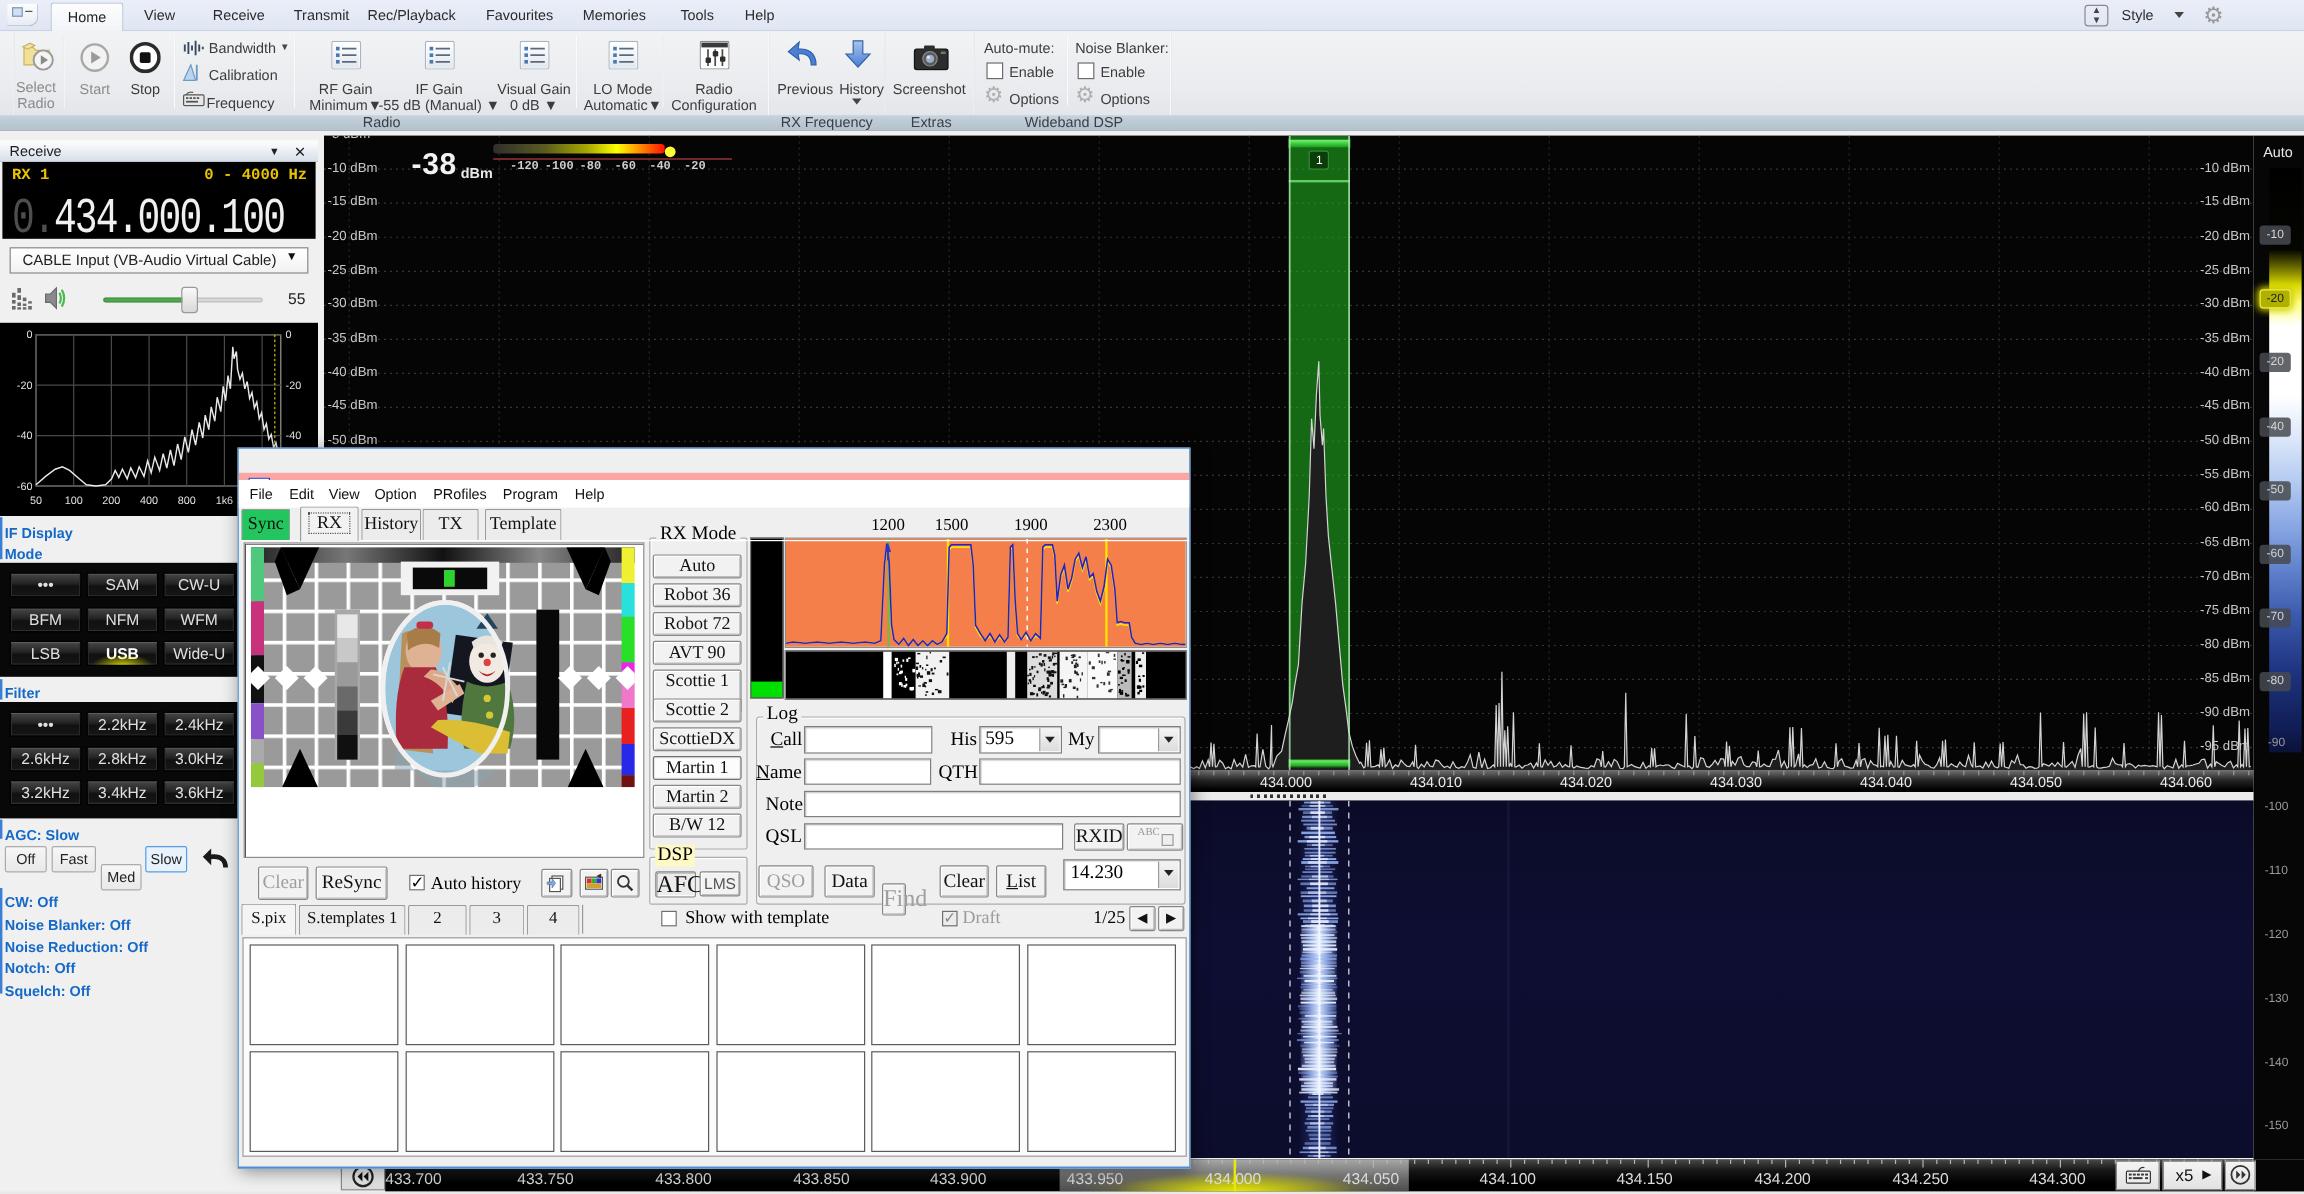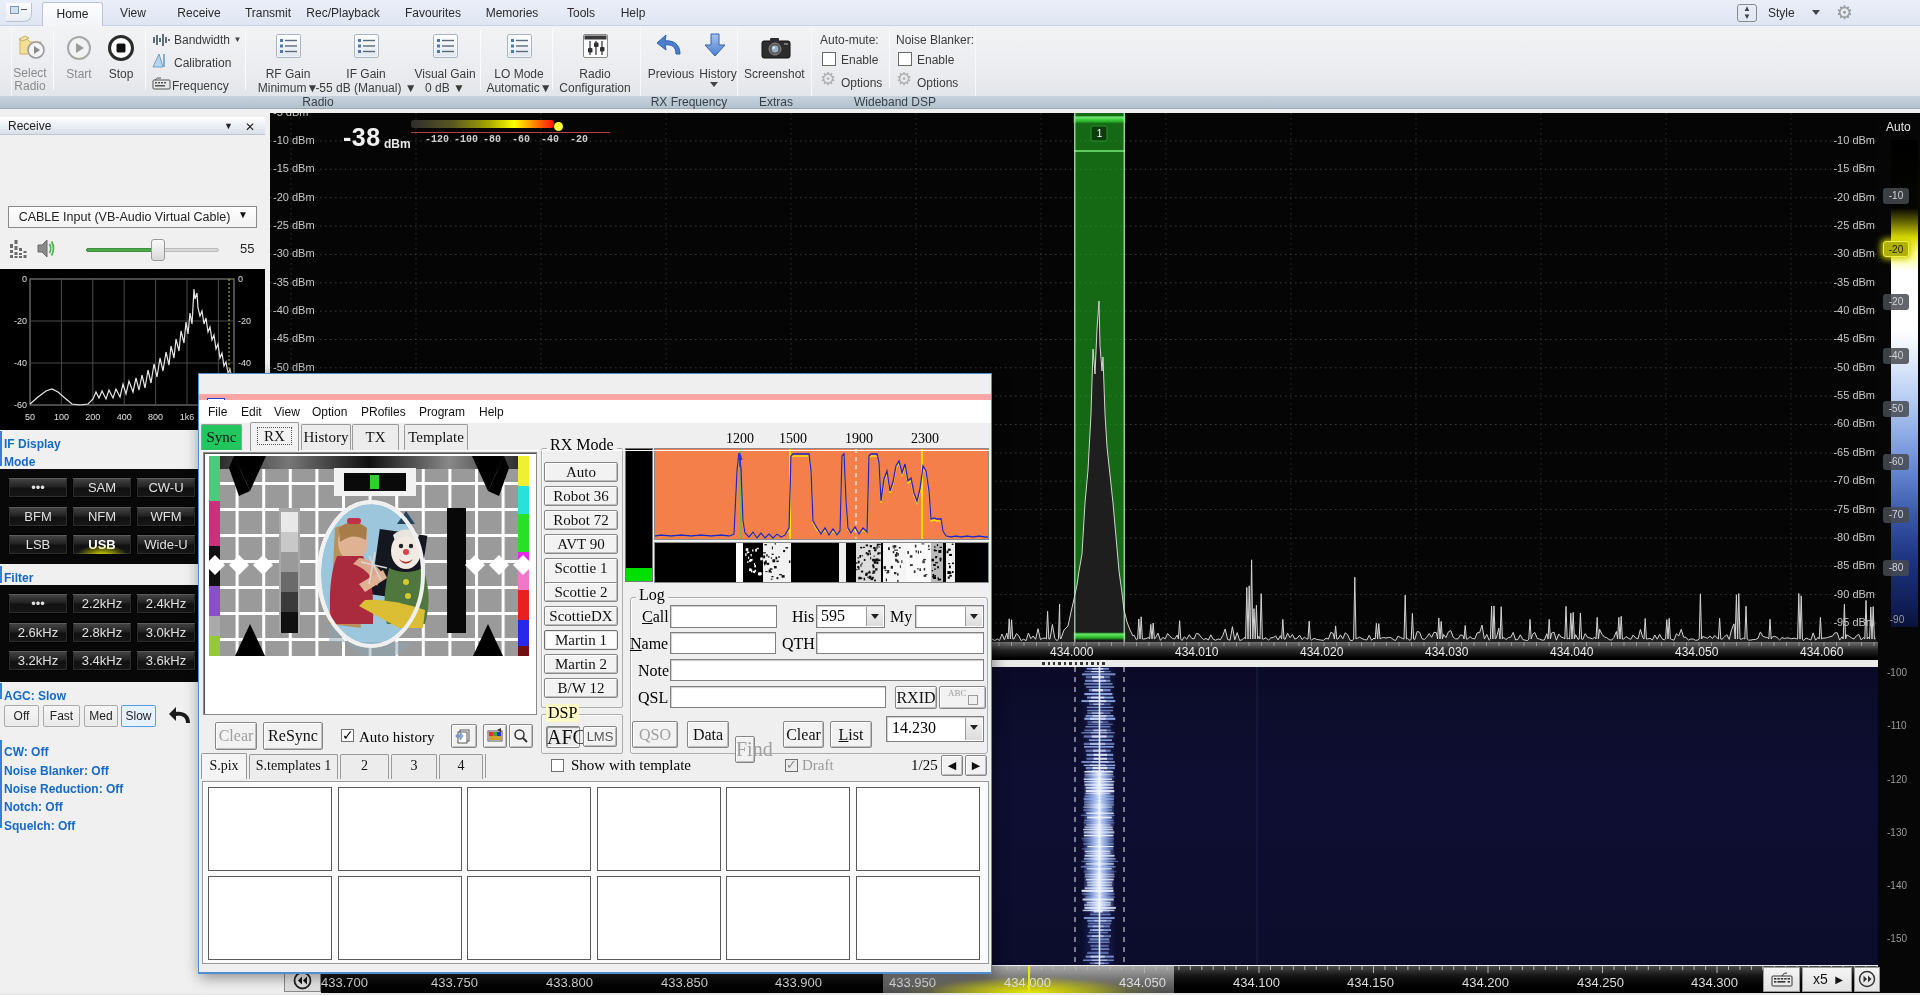--- a/index.html
+++ b/index.html
@@ -298,20 +298,25 @@
 <div class="rlabel1" style="left:917px;top:50px;text-align:left">Options</div>
 </div>
 <div id="gband" class="abs">
 <div class="glabel" style="left:258px;width:120px">Radio</div>
 <div class="glabel" style="left:639px;width:100px">RX Frequency</div>
 <div class="glabel" style="left:746px;width:60px">Extras</div>
 <div class="glabel" style="left:840px;width:110px">Wideband DSP</div>
 </div>
     <div id="lpanel" class="abs">
 <div id="lphead">Receive<span style="position:absolute;right:32px;top:0px;font-size:9px;color:#222">▼</span><span style="position:absolute;right:10px;top:1px;font-size:12px;color:#222">✕</span></div>
+<div id="freqbox">
+        <div class="yel-mono" style="position:absolute;left:8px;top:3px;">RX 1</div>
+        <div class="yel-mono" style="position:absolute;right:7px;top:3px;">0 - 4000 Hz</div>
+        <div id="bigfreq"><span style="color:#4e4e4e">0.</span>434.000.100</div>
+      </div>
 <div id="srcsel">CABLE Input (VB-Audio Virtual Cable)<span style="position:absolute;right:8px;top:-2px;font-size:10px;color:#111">▼</span></div>
 <div id="volrow">
 <svg class="abs" style="left:10px;top:2px" width="17" height="19" viewBox="0 0 17 19">
 <g fill="#6a6a6a">
             <rect x="0" y="4" width="3" height="4"></rect>
             <rect x="0" y="10" width="3" height="3"></rect>
             <rect x="0" y="15" width="3" height="3"></rect>
 <rect x="4.5" y="0" width="3" height="4"></rect>
             <rect x="4.5" y="6" width="3" height="4"></rect>
             <rect x="4.5" y="12" width="3" height="3"></rect>
@@ -385,21 +390,21 @@
 <div class="mbtn abs" style="left:8px;top:622px">2.6kHz</div>
 <div class="mbtn abs" style="left:72px;top:622px">2.8kHz</div>
 <div class="mbtn abs" style="left:136px;top:622px">3.0kHz</div>
 <div class="mbtn abs" style="left:8px;top:650px">3.2kHz</div>
 <div class="mbtn abs" style="left:72px;top:650px">3.4kHz</div>
 <div class="mbtn abs" style="left:136px;top:650px">3.6kHz</div>
 <div class="baccent abs" style="top:683px;height:16px"></div>
 <div class="bluelab abs" style="top:689px">AGC: Slow</div>
 <div class="agcbtn abs" style="left:4px;top:705px;width:35px;">Off</div>
 <div class="agcbtn abs" style="left:43px;top:705px;width:37px;">Fast</div>
-<div class="agcbtn abs" style="left:84px;top:705px;width:34px;">Med</div>
+<div class="agcbtn abs" style="left:84px;top:720px;width:34px;">Med</div>
 <div class="agcbtn abs" style="left:121px;top:705px;width:35px;background:#e7f2fc;border:1px solid #569de5;">Slow</div>
 <svg class="abs" style="left:168px;top:705px" width="24" height="22" viewBox="0 0 24 22">
 <path d="M22 18 C22 9 15 6 8 7 L8 2 L1 9 L8 16 L8 11 C14 10 18 12 18 18 Z" fill="#1a1a1a"></path>
     </svg>
 <div class="baccent abs" style="top:740px;height:88px"></div>
 <div class="statlab abs" style="top:745px">CW: Off</div>
 <div class="statlab abs" style="top:764px">Noise Blanker: Off</div>
 <div class="statlab abs" style="top:782px">Noise Reduction: Off</div>
 <div class="statlab abs" style="top:800px">Notch: Off</div>
 <div class="statlab abs" style="top:819px">Squelch: Off</div>

